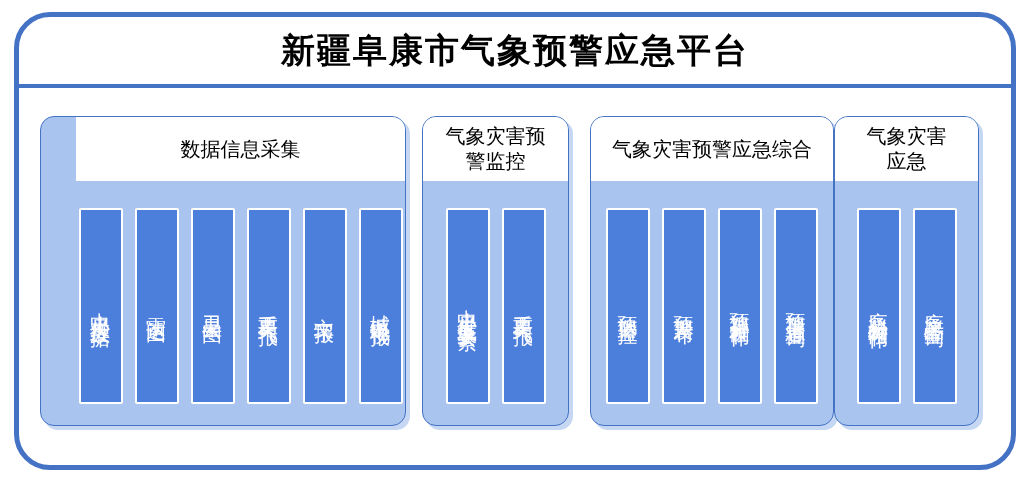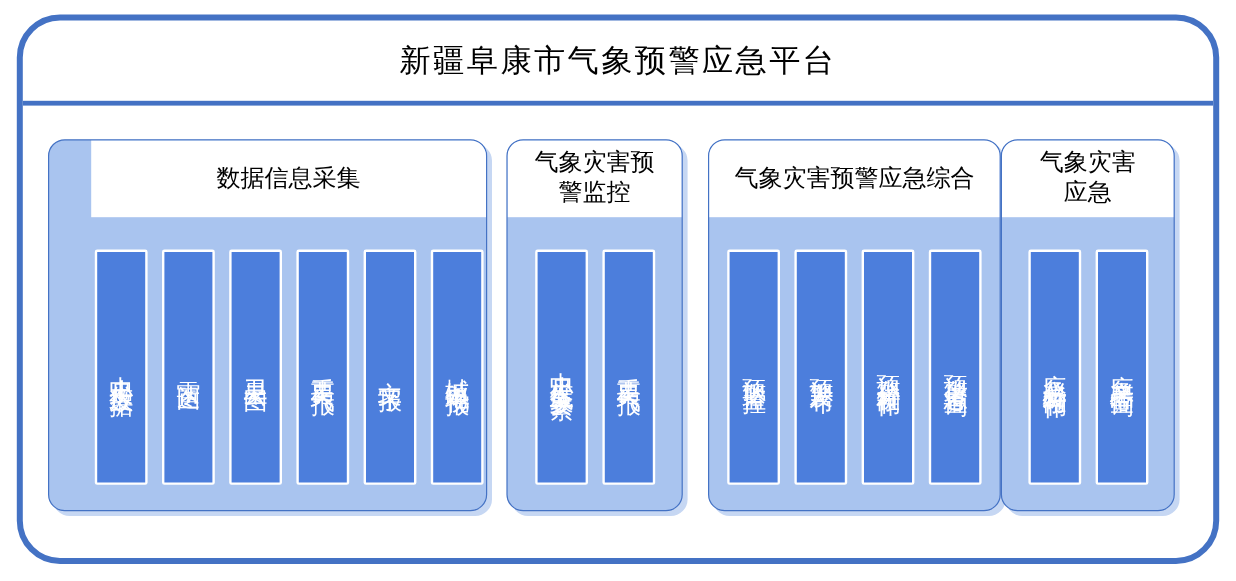--- a/index.html
+++ b/index.html
@@ -18,21 +18,21 @@
   .frame{
     position:absolute;left:14px;top:12px;width:1002px;height:458px;
     border:5px solid var(--frame-border);
     border-radius:36px;background:#fff;overflow:hidden;
   }
   .title-bar{
     height:71px;display:flex;align-items:center;justify-content:center;
     border-bottom:4px solid var(--frame-border);
   }
   .title-bar h1{
-    font-size:26px;font-weight:normal;color:var(--title-text);
+    font-size:34px;font-weight:bold;color:var(--title-text);
     letter-spacing:2px;white-space:nowrap;
   }
   .content{
     display:flex;align-items:flex-start;
     padding:28px 0 0 21px;
   }
   .group{
     height:310px;border:1.5px solid var(--group-border);
     border-radius:14px;background:var(--group-body);
     box-shadow:4px 4px 0 var(--group-shadow);

